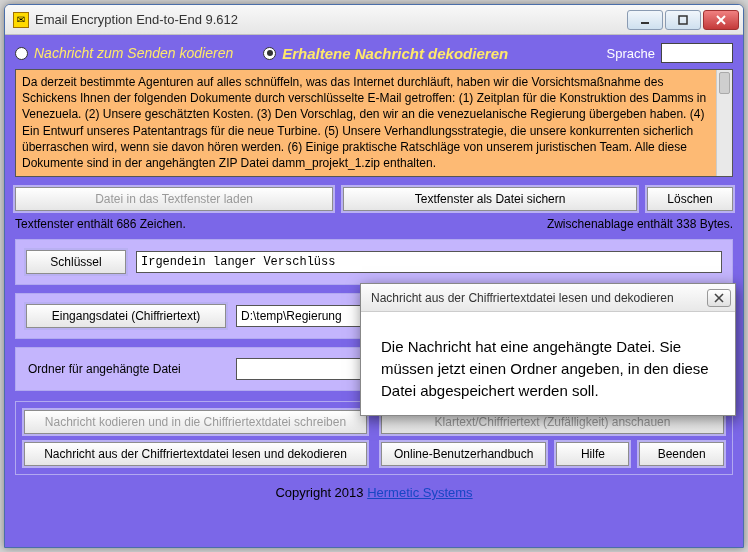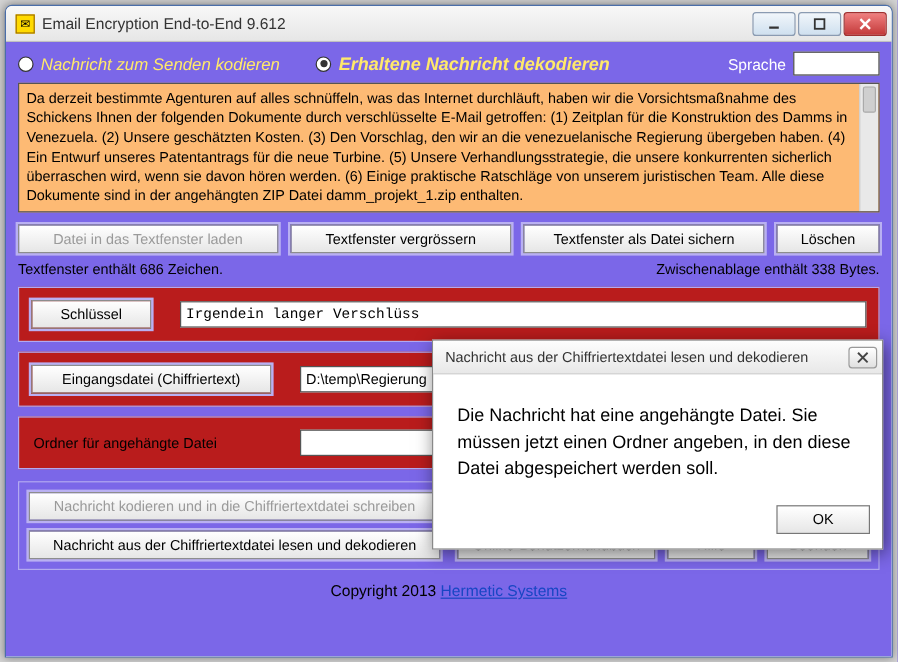--- a/index.html
+++ b/index.html
@@ -116,24 +116,24 @@
     cursor:pointer;
     white-space:nowrap;
     box-shadow: 0 0 0 2px #b9b0f2;
   }
   .btn[data-disabled="true"]{ color:#9a9a9a; cursor:default;}
   .status-row{display:flex;justify-content:space-between;color:#000;font-size:12px;margin-top:6px;}
 
   
   .group {
     border:1px solid #b2a9f0;
-    background:#b91c1c;
+    background:#c4b5fd;
     padding: 10px 10px;
     margin-top:8px;
-    display:flex; align-items:center; gap:24px;
+    display:flex; align-items:center; gap:10px;
   }
   .group .btn{flex-shrink:0;}
   .group input.text {
     flex:1 1 auto;
     height:22px; border:1px solid #555; padding:2px 4px;
     font-family: "Courier New", monospace; font-size:12px;
     background:#fff;
   }
   .group input.text.sans { font-family: Tahoma, sans-serif;}
   .group .lbl { color:#000; font-size:12px; padding-left:2px; }
@@ -245,21 +245,20 @@
 
     <div class="textfield-wrap">
       <span>Da derzeit bestimmte Agenturen auf alles schnüffeln, was das Internet durchläuft, haben wir die Vorsichtsmaßnahme des Schickens Ihnen der folgenden Dokumente durch verschlüsselte E-Mail getroffen: (1) Zeitplan für die Konstruktion des Damms in Venezuela. (2) Unsere geschätzten Kosten. (3) Den Vorschlag, den wir an die venezuelanische Regierung übergeben haben. (4) Ein Entwurf unseres Patentantrags für die neue Turbine. (5) Unsere Verhandlungsstrategie, die unsere konkurrenten sicherlich überraschen wird, wenn sie davon hören werden. (6) Einige praktische Ratschläge von unserem juristischen Team. Alle diese Dokumente sind in der angehängten ZIP Datei damm_projekt_1.zip enthalten.</span>
       <div class="scroll">
         <div class="scroll-thumb"></div>
       </div>
     </div>
 
     <div class="btn-row">
       <div class="btn" data-disabled="true" style="flex:1.2;">Datei in das Textfenster laden</div>
-      <div class="btn" style="flex:1;">Textfenster vergrössern</div>
       <div class="btn" style="flex:1.1;">Textfenster als Datei sichern</div>
       <div class="btn" style="width:86px;">Löschen</div>
     </div>
 
     <div class="status-row">
       <span>Textfenster enthält 686 Zeichen.</span>
       <span>Zwischenablage enthält 338 Bytes.</span>
     </div>
 
     <div class="group">
@@ -297,19 +296,16 @@
       <div class="dlg-title">
         <span>Nachricht aus der Chiffriertextdatei lesen und dekodieren</span>
         <div class="dlg-close">
           <svg width="10" height="10" viewBox="0 0 10 10">
               <line x1="1" y1="1" x2="9" y2="9" stroke="#444" stroke-width="1.6"></line>
               <line x1="9" y1="1" x2="1" y2="9" stroke="#444" stroke-width="1.6"></line>
             </svg>
         </div>
       </div>
       <div class="dlg-body">Die Nachricht hat eine angehängte Datei. Sie müssen jetzt einen Ordner angeben, in den diese Datei abgespeichert werden soll.</div>
-      <div class="dlg-foot">
-        <div class="ok-btn">OK</div>
-      </div>
     </div>
 
   </div>
 </div>
 
 </body></html>

